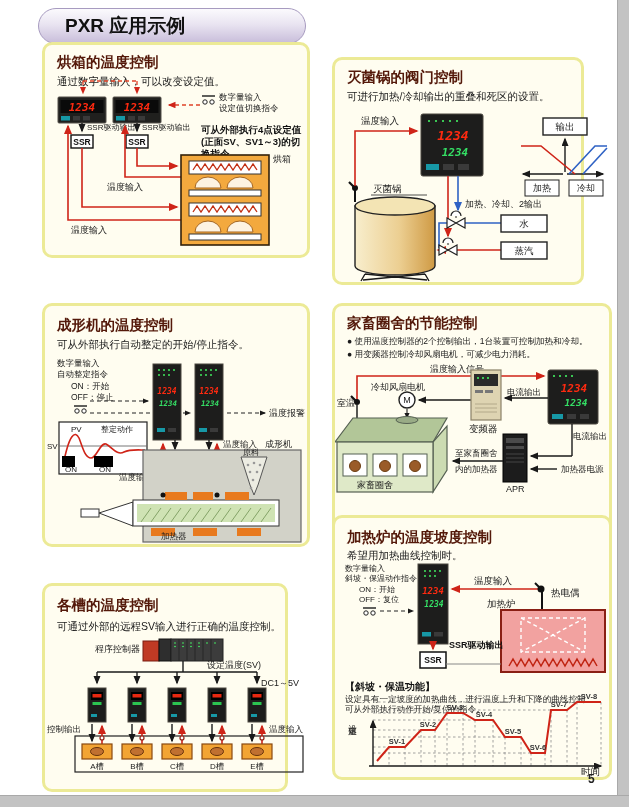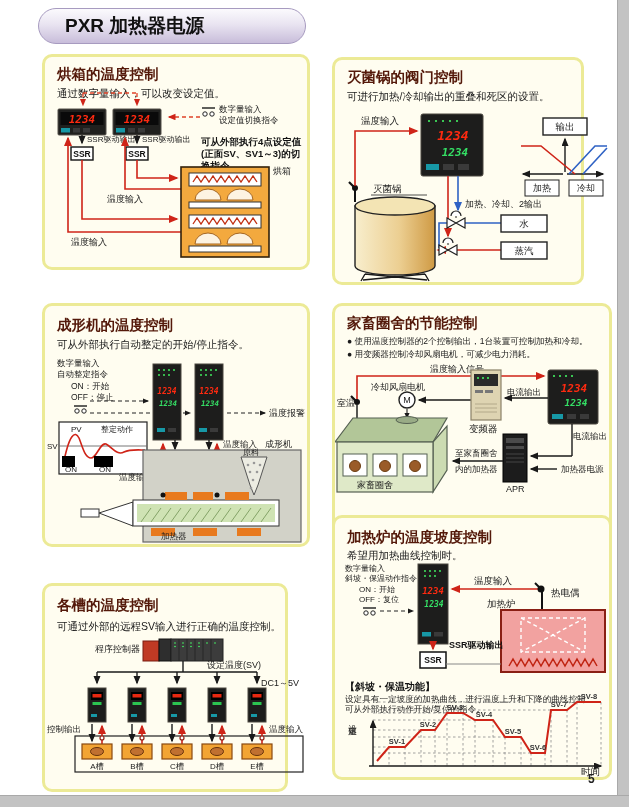--- a/index.html
+++ b/index.html
@@ -33,24 +33,24 @@
   .kl{stroke:#1a1a1a;stroke-width:1.4;fill:none;}
   .kld{stroke:#222;stroke-width:1.1;fill:none;stroke-dasharray:4 3;}
   .bl{stroke:#2f62c4;stroke-width:1.6;fill:none;}
   .gl{stroke:#8a8a8a;stroke-width:0.8;fill:none;stroke-dasharray:2.5 2.5;}
   .wd{stroke:#ffffff;stroke-width:1.4;fill:none;stroke-dasharray:4 3;}
 </style>
 </head>
 <body>
 
 <div class="header-pill">
-  <span>PXR 加热器电源</span>
-</div>
-
-<div class="panel" style="left:42px;top:54px;width:268px;height:216px;text-align:center;">
+  <span>PXR 应用示例</span>
+</div>
+
+<div class="panel" style="left:42px;top:42px;width:268px;height:216px;text-align:center;">
 <svg width="262" height="210" viewBox="0 0 262 210">
   <defs>
     <marker id="aR" markerWidth="8" markerHeight="8" refX="5" refY="2.5" orient="auto">
           <path d="M0,0 L6,2.5 L0,5 Z" fill="#cf2418"></path>
         </marker>
     <marker id="aK" markerWidth="8" markerHeight="8" refX="5" refY="2.5" orient="auto">
           <path d="M0,0 L6,2.5 L0,5 Z" fill="#1a1a1a"></path>
         </marker>
     <marker id="aB" markerWidth="8" markerHeight="8" refX="5" refY="2.5" orient="auto">
           <path d="M0,0 L6,2.5 L0,5 Z" fill="#2f62c4"></path>

